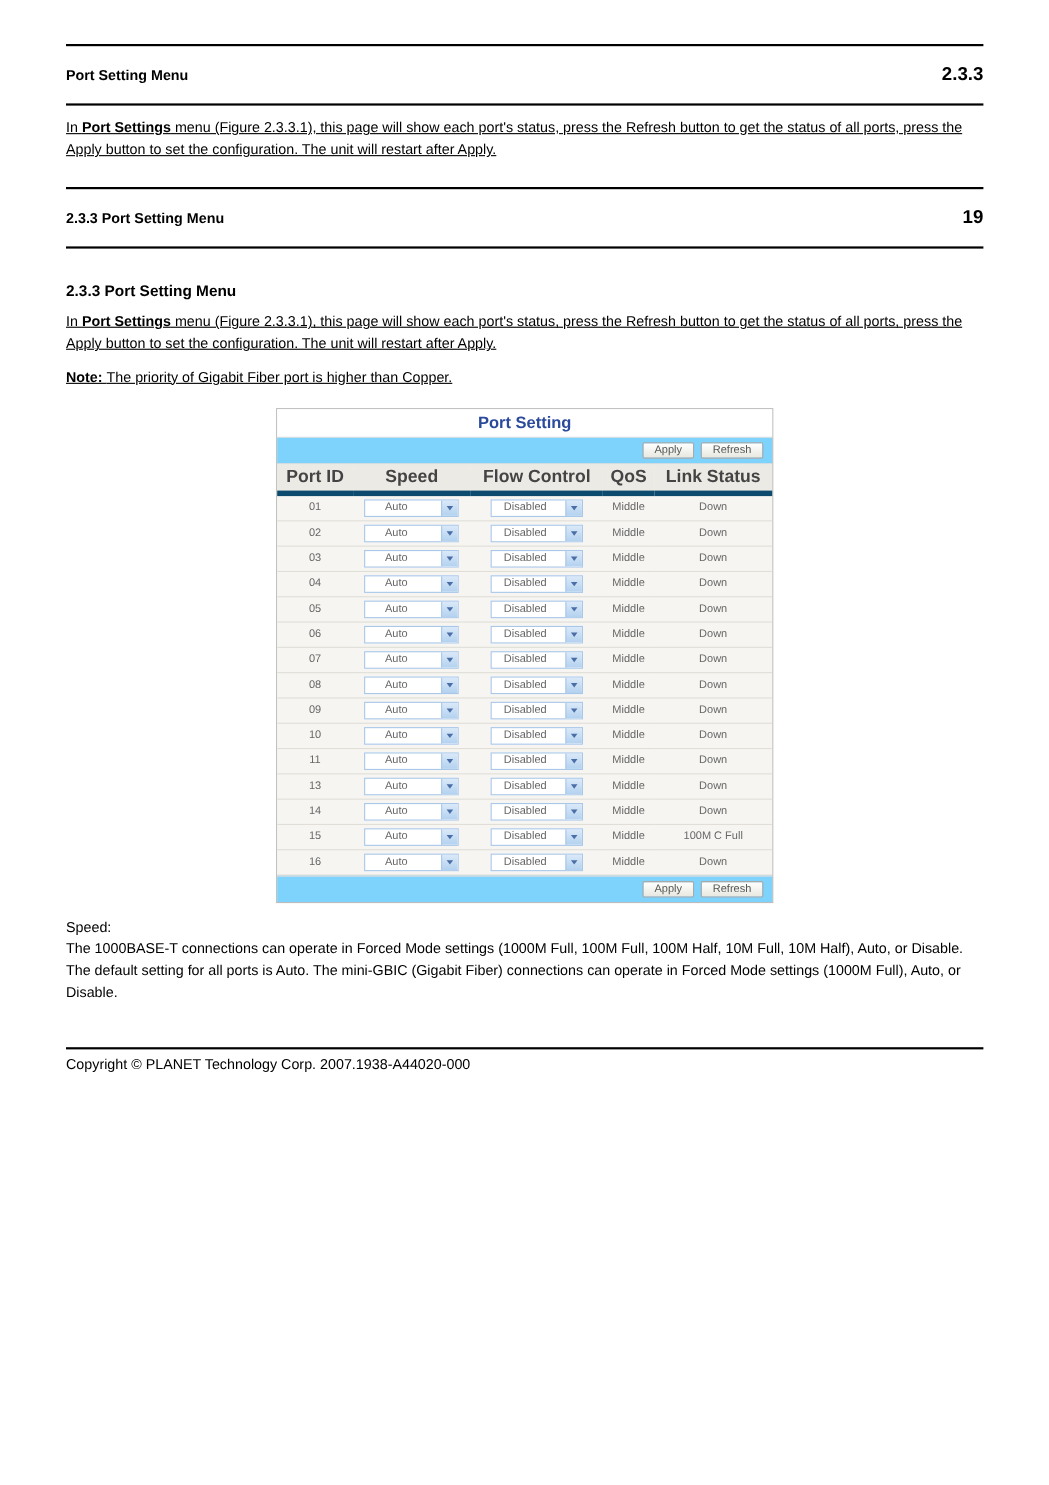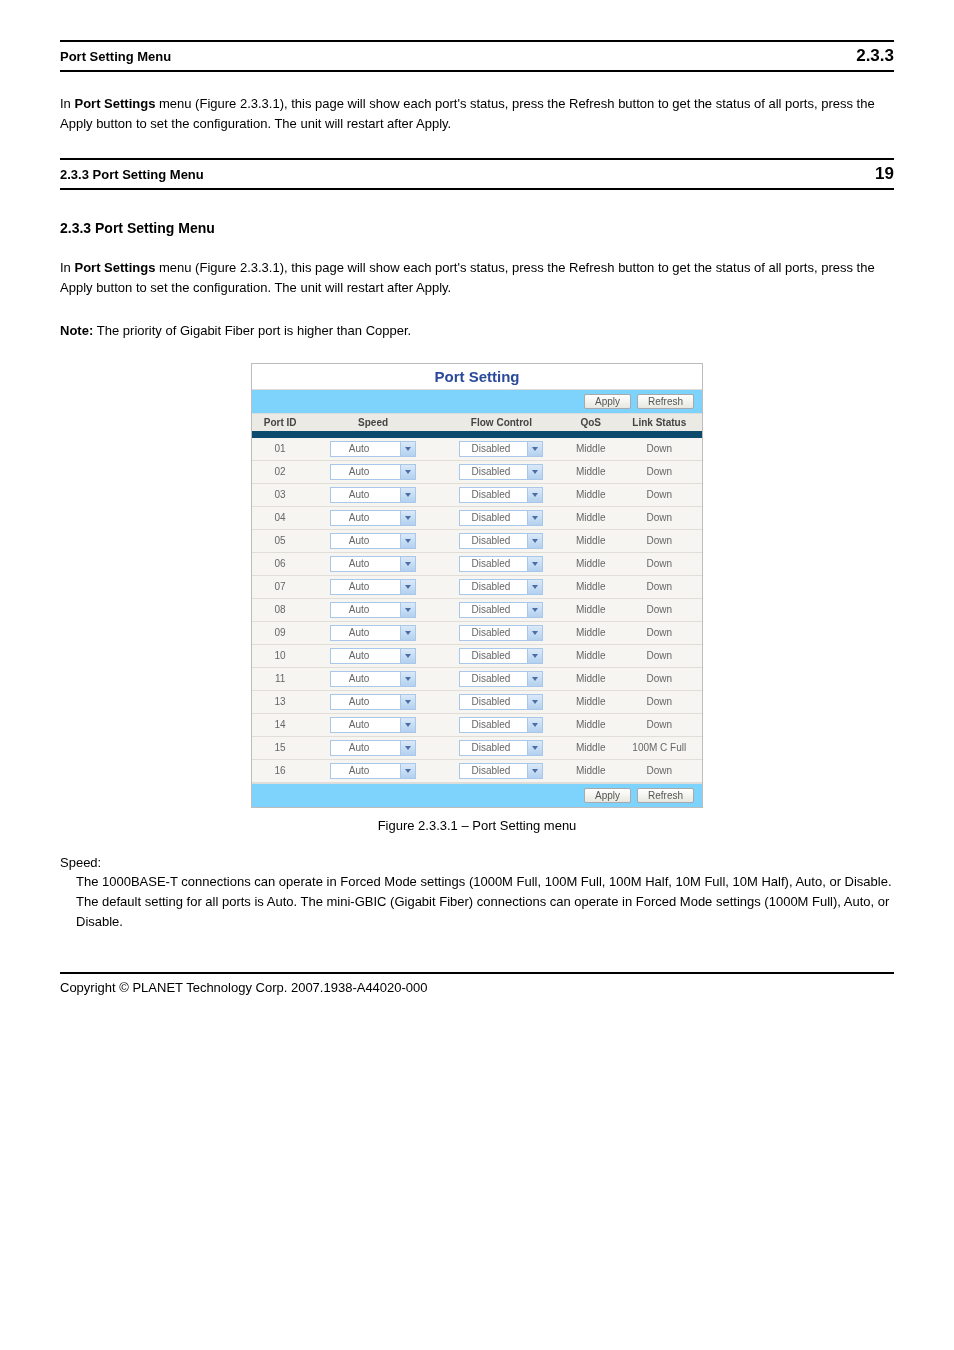--- a/index.html
+++ b/index.html
@@ -18,41 +18,42 @@
   }
   .hr-thick {
     border: none;
     border-top: 2px solid #000;
     margin: 0;
   }
   .header-row {
     display: flex;
     justify-content: space-between;
     align-items: baseline;
-    padding: 4px 0;
+    padding: 16px 0;
     font-size: 13px;
   }
   .header-left {
     font-weight: bold;
     font-size: 13px;
   }
   .header-right {
     font-weight: bold;
     font-size: 17px;
   }
   .block-title {
     font-size: 14px;
     font-weight: bold;
     margin-top: 30px;
     margin-bottom: 6px;
   }
   .body-text {
     font-size: 13px;
     line-height: 1.55;
-    margin: 22px 0;
+    margin: 10px 0;
+    text-decoration: underline;
   }
 
   .fig-wrap {
     margin: 18px auto 10px auto;
     width: 452px;
   }
   .fig {
     border: 1px solid #bcbcbc;
     background: #f6f5f2;
     font-family: "Tahoma", Arial, sans-serif;
@@ -87,24 +88,24 @@
   .ps-table {
     width: 100%;
     border-collapse: collapse;
     font-size: 10px;
     color: #666;
   }
   .ps-table th {
     font-weight: bold;
     color: #444;
     background: #eceae4;
-    border-bottom: 7px solid #0c4a6e;
+    border-bottom: 5px solid #0c4a6e;
     padding: 3px 4px;
     text-align: center;
-    font-size: 10px;
+    font-size: 16px;
   }
   .ps-table td {
     padding: 3px 4px;
     border-bottom: 1px solid #e0ded7;
     text-align: center;
     background: #f6f5f2;
   }
   .sel {
     display: inline-flex;
     align-items: center;
@@ -142,21 +143,21 @@
     margin: 10px 0 22px 0;
   }
   .def-term {
     font-weight: normal;
     font-size: 13px;
     margin-top: 14px;
   }
   .def-text {
     font-size: 13px;
     line-height: 1.55;
-    margin: 2px 0 10px 16px;
+    margin: 2px 0 10px 0;
   }
 
   
   .hr-thick.bottom { margin-top: 40px; }
   .footer-row {
     display: flex;
     justify-content: flex-start;
     font-size: 13px;
     padding: 6px 0 0 0;
   }
@@ -528,21 +529,20 @@
             </tr>
           </tbody>
       </table>
       <div class="btn-bar bottom">
         <div class="fig-btn">Apply</div>
         <div class="fig-btn">Refresh</div>
       </div>
     </div>
   </div>
 
-  <div class="caption">Figure 2.3.3.1 – Port Setting menu</div>
 
   <div class="def-term">Speed:</div>
   <p class="def-text">The 1000BASE-T connections can operate in Forced Mode settings (1000M Full, 100M Full, 100M Half, 10M Full, 10M Half), Auto, or Disable. The default setting for all ports is Auto. The mini-GBIC (Gigabit Fiber) connections can operate in Forced Mode settings (1000M Full), Auto, or Disable.</p>
 
   <hr class="hr-thick bottom">
   <div class="footer-row">
     <span>Copyright © PLANET Technology Corp. 2007.</span>
     <span>1938-A44020-000</span>
   </div>
 

